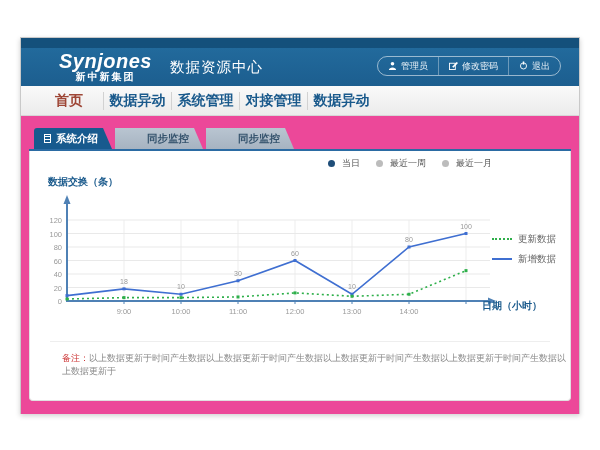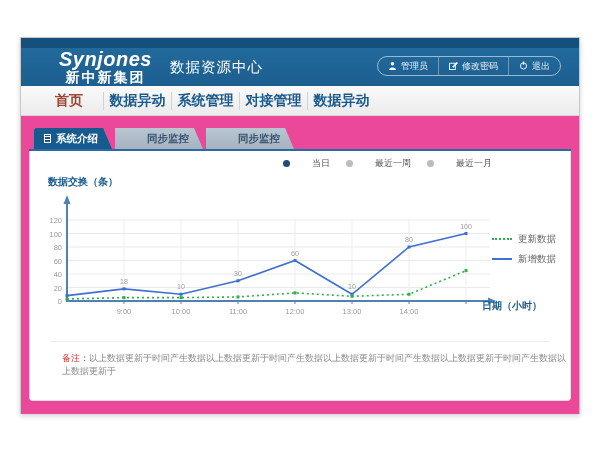--- a/index.html
+++ b/index.html
@@ -8,21 +8,21 @@
 
   .window { position:absolute; left:20px; top:37px; width:560px; height:377px;
     border:1px solid #c9c9c9; background:#fbfbfb; box-shadow:0 2px 5px rgba(0,0,0,.18); }
 
   
   .hdr-strip { height:10px; background:#14507b; }
   .hdr { height:38px; background:linear-gradient(to bottom,#226a9c,#1c5e8f);
     display:flex; align-items:center; position:relative; color:#fff; }
   .logo { margin-left:38px; text-align:center; line-height:1.05; }
   .logo-en { font-size:20px; font-weight:bold; font-style:italic; letter-spacing:.5px; }
-  .logo-cn { font-size:14px; font-weight:bold; letter-spacing:2px; }
+  .logo-cn { font-size:10px; font-weight:bold; letter-spacing:2px; }
   .app-title { margin-left:18px; font-size:14.5px; letter-spacing:1px; }
   .user-area { position:absolute; right:18px; top:8px; display:flex;
     border:1px solid rgba(255,255,255,.55); border-radius:10px; height:20px; align-items:stretch; }
   .user-btn { display:flex; align-items:center; gap:4px; padding:0 10px; font-size:9px;
     color:#eaf2f8; cursor:pointer; }
   .user-btn + .user-btn { border-left:1px solid rgba(255,255,255,.35); }
   .user-btn svg { width:9px; height:9px; }
 
   
   .nav { height:30px; background:linear-gradient(to bottom,#fafafa,#ebebeb);
@@ -43,21 +43,21 @@
   .tab-doc-icon { display:inline-block; width:7px; height:9px; border:1px solid #fff; margin-right:5px;
     background:linear-gradient(to bottom, transparent 1px,#fff 1px,#fff 2px, transparent 2px,
       transparent 4px,#fff 4px,#fff 5px, transparent 5px); }
   .tab-bar { height:2px; background:#2b6ba3; }
 
   .card { position:relative; background:#fff; border:1px solid #e0e0e0; border-top:none;
     border-radius:0 0 4px 4px; height:250px; }
 
   
   .filters { position:absolute; top:6px; right:78px; display:flex; gap:16px; }
-  .filter { display:flex; align-items:center; gap:22px; font-size:9px; color:#555; cursor:pointer; }
+  .filter { display:flex; align-items:center; gap:7px; font-size:9px; color:#555; cursor:pointer; }
   .radio-dot { width:7px; height:7px; border-radius:50%; background:#bcbcbc; }
   .filter.selected .radio-dot { background:#1f4e79; }
 
   .ylabel { position:absolute; left:18px; top:24px; font-size:10px; font-weight:bold; color:#1a5a8c; }
   .chart-svg { position:absolute; left:10px; top:40px; }
   svg text { font-family:"Liberation Sans","DejaVu Sans",sans-serif; }
 
   .chart-legend { position:absolute; left:462px; top:78px; }
   .chart-legend .item { display:flex; align-items:center; gap:6px; height:20px;
     font-size:9.5px; color:#666; cursor:pointer; }

